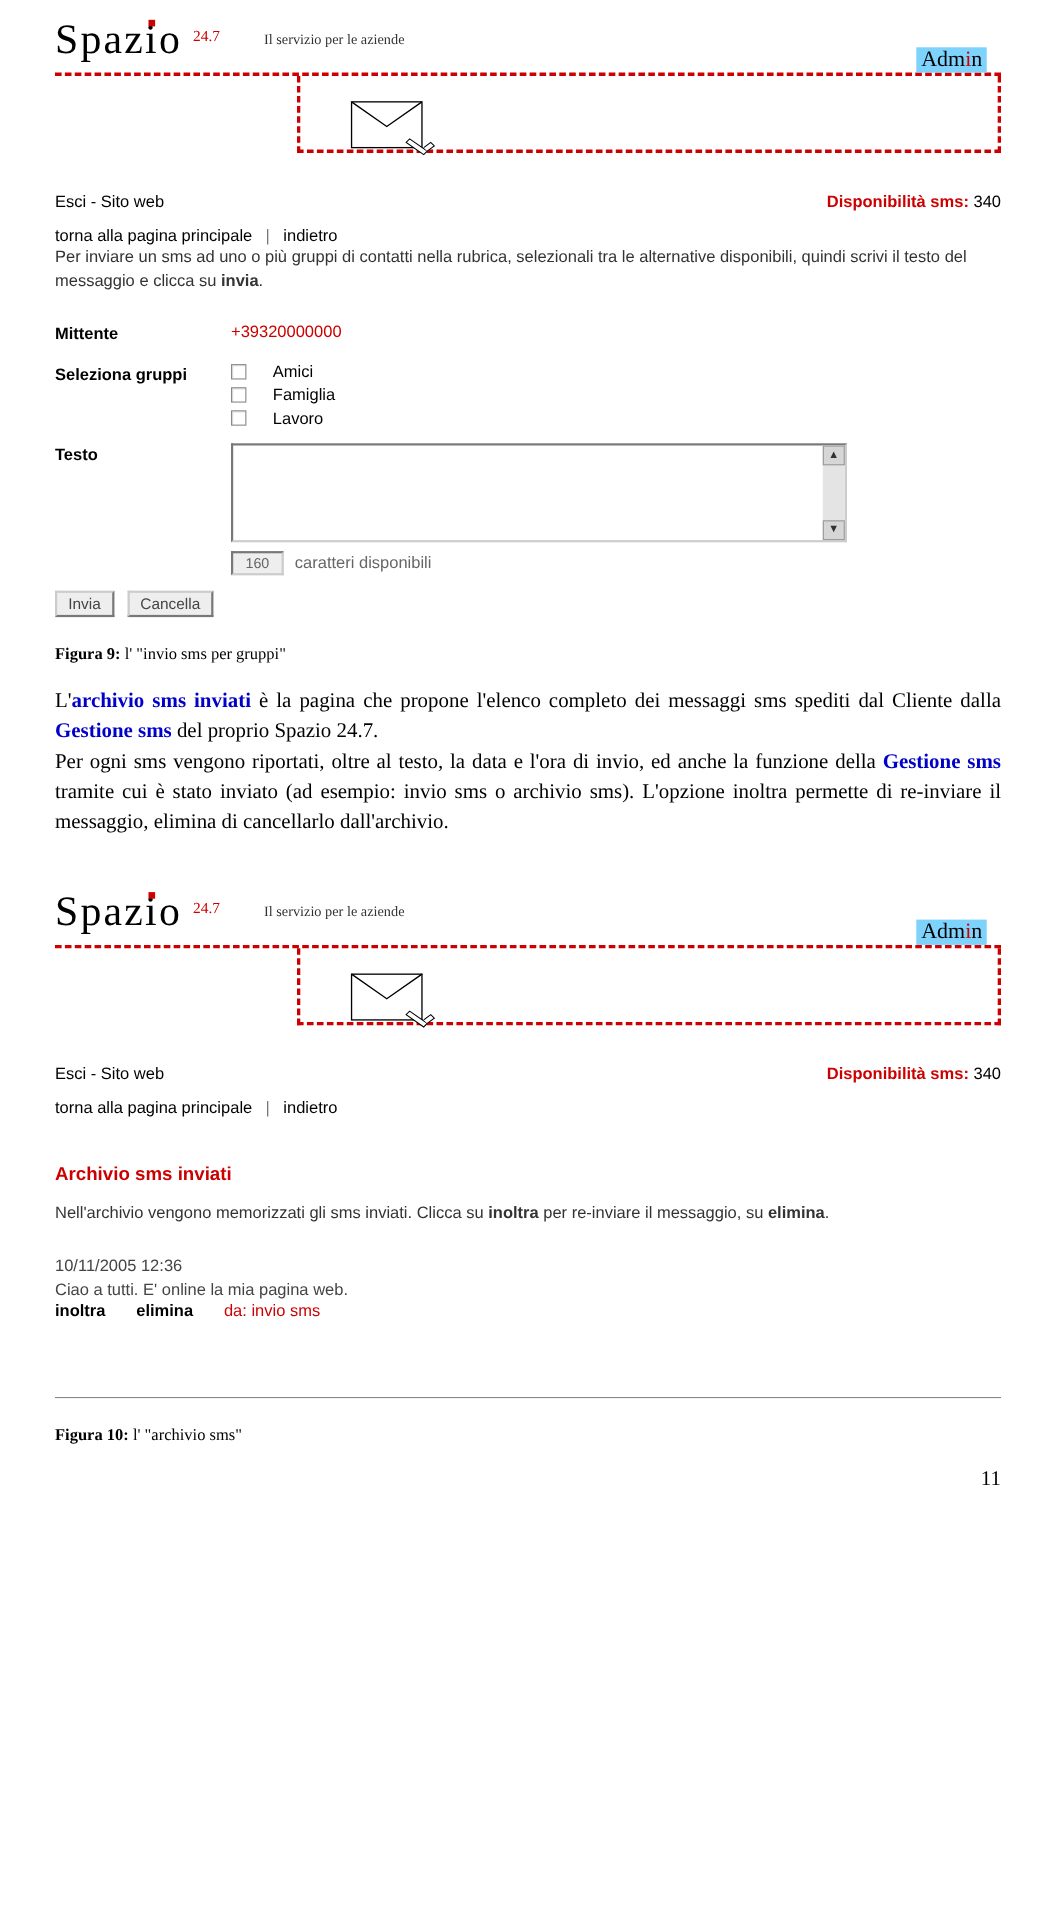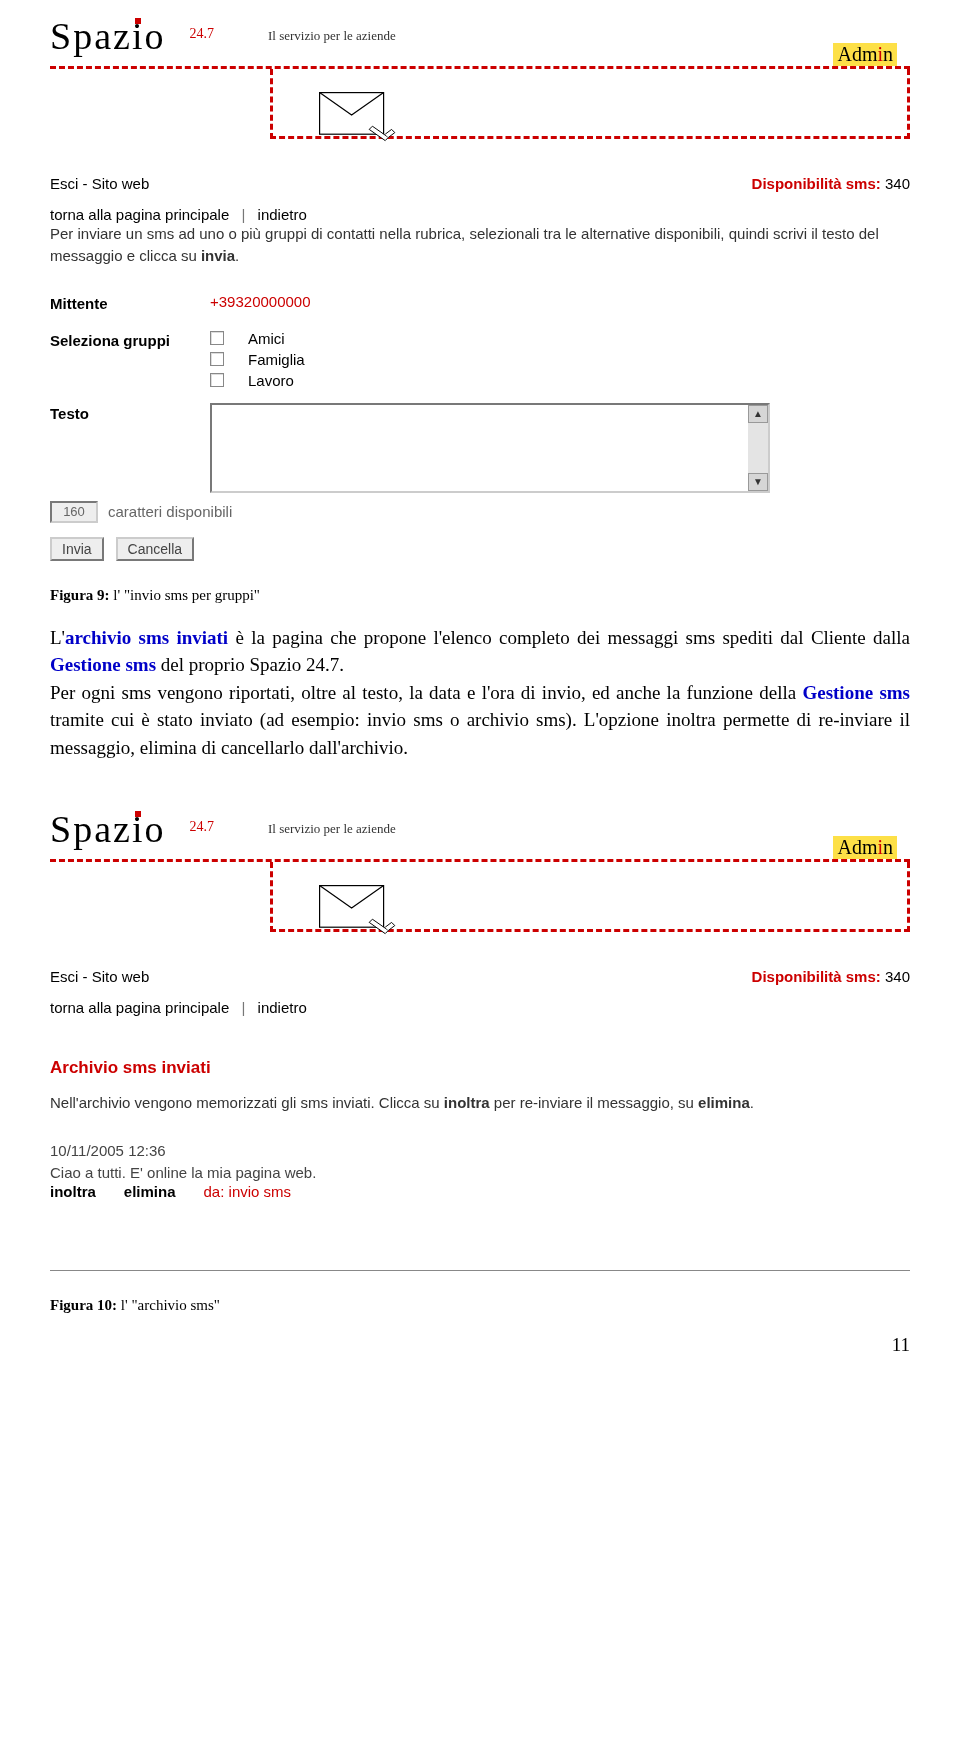--- a/index.html
+++ b/index.html
@@ -11,21 +11,21 @@
     margin: 0 auto;
     padding: 0 50px 40px 50px;
     font-size: 15px;
   }
   .panel {
     margin-bottom: 20px;
   }
   .logo-row {
     display: flex;
     align-items: flex-start;
-    gap: 28px;
+    gap: 14px;
     padding-top: 14px;
   }
   .logo {
     font-family: Georgia, 'Times New Roman', serif;
     font-size: 38px;
     letter-spacing: 2px;
     color: #000;
     position: relative;
   }
   .logo .i-letter {
@@ -72,21 +72,21 @@
     padding-right: 12px;
     position: relative;
   }
   .admin-label {
     font-family: Georgia, serif;
     font-size: 20px;
     color: #000;
     position: absolute;
     right: 10px;
     top: -26px;
-    background: #fde047;
+    background: #7dd3fc;
     padding: 0 4px;
   }
   .admin-label .i-a { color: #c00; }
   .envelope {
     width: 90px;
     height: 56px;
     position: relative;
     top: 16px;
     left: 20px;
   }
@@ -159,20 +159,21 @@
     height: 18px;
     background: #d6d6d6;
     border: 1px solid #999;
     display:flex;align-items:center;justify-content:center;
     font-size:10px;color:#333;
   }
   .counter-row {
     display: flex;
     align-items: center;
     gap: 10px;
+    margin-left: 160px;
     margin-top: 6px;
     margin-bottom: 14px;
   }
   .counter-box {
     width: 48px;
     height: 22px;
     border: 2px inset #ccc;
     background: #eee;
     color: #666;
     font-size: 13px;

